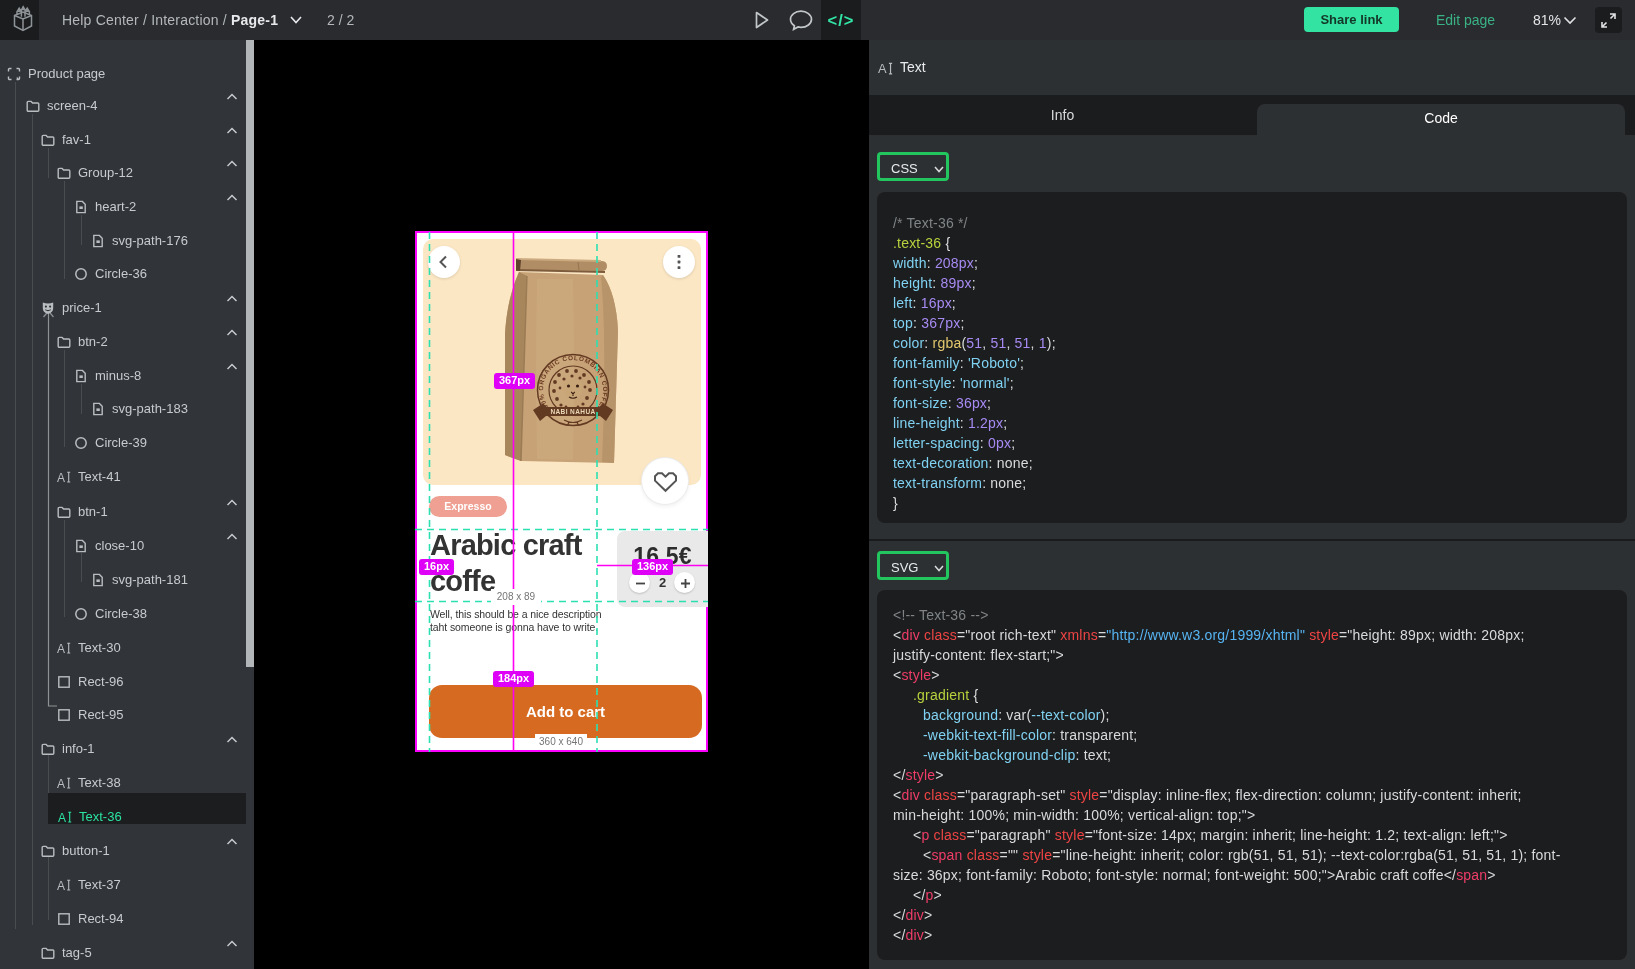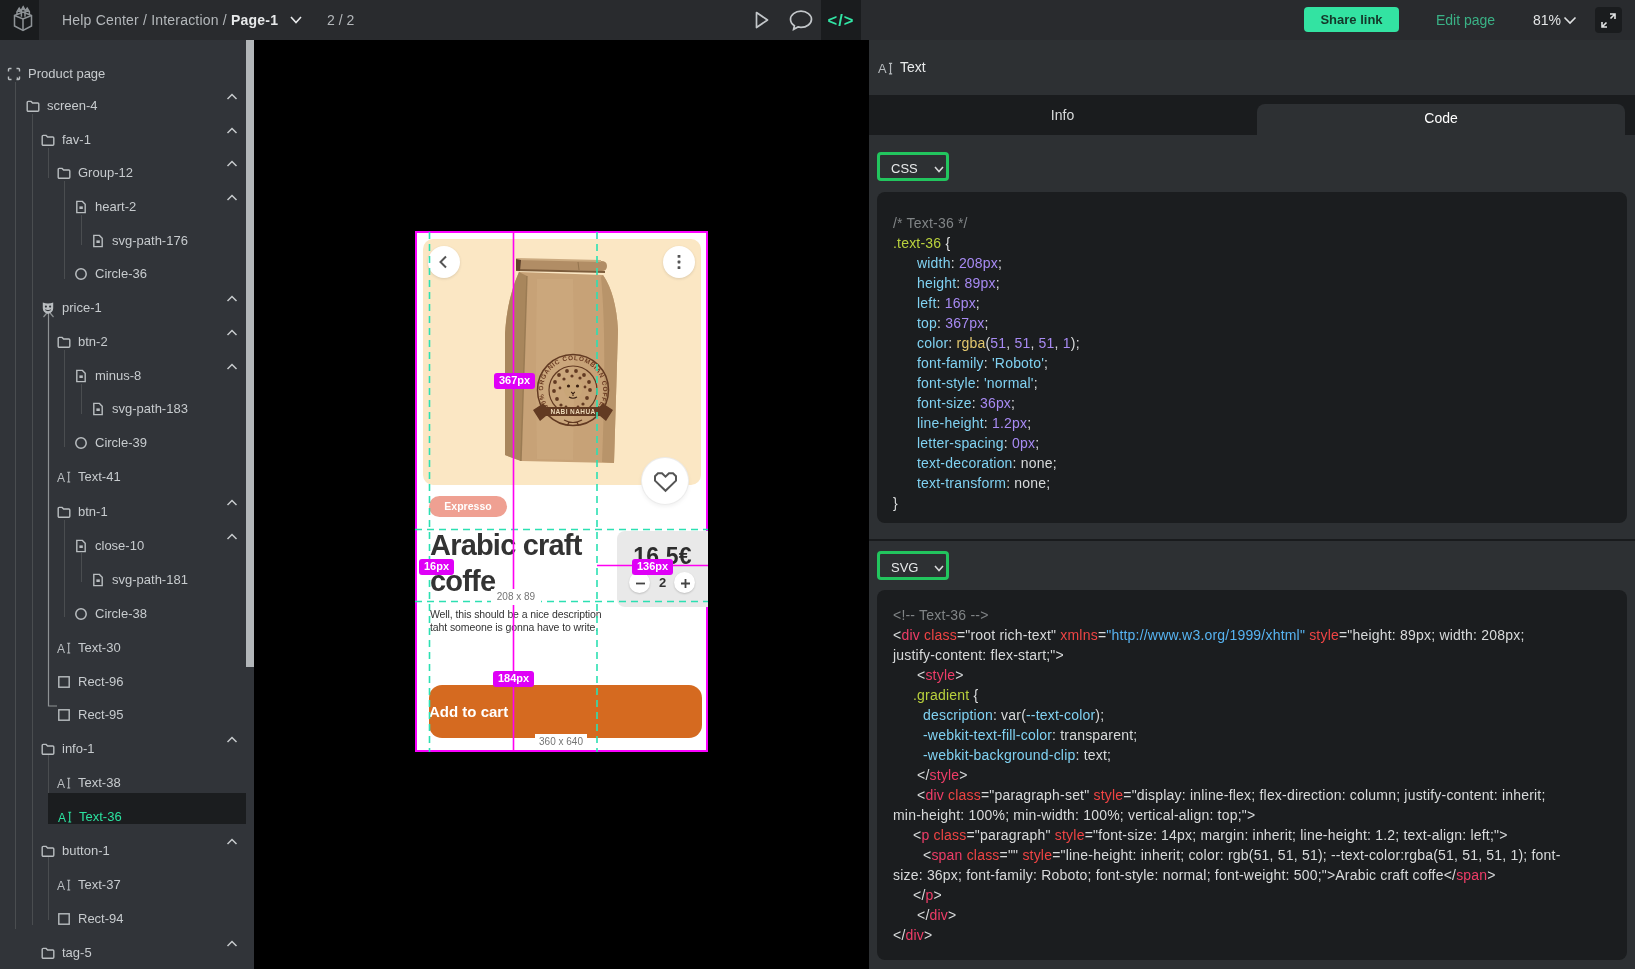--- a/index.html
+++ b/index.html
@@ -30,33 +30,33 @@
 #phone{position:absolute;left:161px;top:191px;width:293px;height:521px;border:2px solid #fb00ff;background:#fff}
 #pimg{position:absolute;left:6px;top:6px;width:278px;height:246px;background:#fbe7c4;border-radius:10px;overflow:hidden}
 .cbtn{position:absolute;width:32px;height:32px;border-radius:50%;background:#fff;box-shadow:0 1px 3px rgba(0,0,0,.12)}
 #heartbtn{position:absolute;left:225px;top:225px;width:46px;height:46px;border-radius:50%;background:#fff;box-shadow:0 0 0 1px #ececec,0 2px 5px rgba(0,0,0,.08)}
 #pill{position:absolute;left:12px;top:263px;width:78px;height:21px;border-radius:11px;background:#efa092;color:#fff;font-size:10.5px;font-weight:bold;text-align:center;line-height:21px}
 #ptitle{position:absolute;left:13px;top:294px;width:172px;font-size:29px;line-height:36px;font-weight:bold;color:#333;letter-spacing:-0.8px}
 #pricebox{position:absolute;left:200px;top:298px;width:91px;height:76px;background:#e9e9e9;border-radius:8px 0 0 8px}
 #priceval{position:absolute;left:0;top:12px;width:91px;text-align:center;font-size:23px;font-weight:bold;color:#2d2d2d;letter-spacing:0.2px}
 .stepbtn{position:absolute;top:41px;width:21px;height:21px;border-radius:50%;background:#fff;box-shadow:0 1px 2px rgba(0,0,0,.18)}
 #pdesc{position:absolute;left:13px;top:375px;width:190px;font-size:10.5px;line-height:13.4px;color:#333;letter-spacing:-0.1px}
-#addcart{position:absolute;left:12px;top:452px;width:273px;height:53px;background:#d56a20;border-radius:13px;color:#fff;font-size:15px;font-weight:bold;text-align:left;line-height:53px}
+#addcart{position:absolute;left:12px;top:452px;width:273px;height:53px;background:#d56a20;border-radius:13px;color:#fff;font-size:15px;font-weight:bold;text-align:center;line-height:53px}
 .mlabel{position:absolute;background:#df00f7;color:#fff;font-size:11px;font-weight:bold;border-radius:3px;text-align:center;line-height:15px;padding:0 5px;height:16px}
 .wlabel{position:absolute;background:#fff;color:#757575;font-size:10px;text-align:center;line-height:16px;height:16px}
 
 #rpanel{position:absolute;left:869px;top:40px;width:766px;height:929px;background:#2d3033}
 #rhead{position:absolute;left:0;top:0;width:766px;height:55px;background:#2d3033;color:#e8eaeb;font-size:14px;line-height:55px}
 #tabbar{position:absolute;left:0;top:55px;width:766px;height:40px;background:#1a1c1e}
 #tabinfo{position:absolute;left:0;top:55px;width:387px;height:40px;color:#d8dadb;font-size:14px;text-align:center;line-height:40px}
 #tabcode{position:absolute;left:388px;top:64px;width:368px;height:31px;background:#2d3033;border-radius:8px 8px 0 0;color:#fff;font-size:14px;text-align:center;line-height:29px}
 .dd{position:absolute;width:72px;height:29px;border:3px solid #22c55e;border-radius:4px;color:#e8eaeb;font-size:13px;line-height:27px;padding-left:11px}
 .codeblock{position:absolute;left:8px;width:750px;background:#1b1d1f;border-radius:8px;font-size:14px;line-height:20px;color:#d8dadb;letter-spacing:.2px}
 .cl{padding-left:16px;white-space:nowrap}
-.i1{padding-left:40px}.i2{padding-left:36px}.i3{padding-left:46px}
+.i1{padding-left:16px}.i2{padding-left:36px}.i3{padding-left:46px}
 .cm{color:#808486}.se{color:#b9d13d}.pr{color:#80d2f2}.nu{color:#a78af2}.fn{color:#e3c86e}.st{color:#80d2f2}.tg{color:#ef3d68}.at{color:#ef4444}.ur{color:#57b4f2}.wh{color:#d8dadb}
 #divider{position:absolute;left:0;top:499px;width:766px;height:2px;background:#191b1d}
 </style>
 </head>
 <body>
 
 <div id="topbar">
   <div id="logo"></div>
   <div id="crumb">Help Center / Interaction / <b>Page-1</b></div>
   <div id="pages">2 / 2</div>
@@ -465,21 +465,21 @@
   <div id="divider"></div>
   <div class="dd" style="left:8px;top:511px">SVG<svg class="abs" style="left:53px;top:10px" width="12" height="9" viewBox="0 0 12 9">
         <path d="M2 2 L6 6.5 L10 2" fill="none" stroke="#d8dadb" stroke-width="1.5"></path>
       </svg></div>
   <div class="codeblock" id="htmlblock" style="top:550px;height:370px;padding-top:15px">
 <div class="cl"><span class="cm">&lt;!-- Text-36 --&gt;</span></div>
 <div class="cl"><span class="wh">&lt;</span><span class="tg">div</span> <span class="at">class</span><span class="wh">="root rich-text"</span> <span class="at">xmlns</span><span class="wh">=</span><span class="ur">"http://www.w3.org/1999/xhtml"</span> <span class="at">style</span><span class="wh">="height: 89px; width: 208px;</span></div>
 <div class="cl"><span class="wh">justify-content: flex-start;"&gt;</span></div>
 <div class="cl i1"><span class="wh">&lt;</span><span class="tg">style</span><span class="wh">&gt;</span></div>
 <div class="cl i2"><span class="se">.gradient</span> <span class="wh">{</span></div>
-<div class="cl i3"><span class="pr">description</span><span class="wh">: var(</span><span class="pr">--text-color</span><span class="wh">);</span></div>
+<div class="cl i3"><span class="pr">background</span><span class="wh">: var(</span><span class="pr">--text-color</span><span class="wh">);</span></div>
 <div class="cl i3"><span class="pr">-webkit-text-fill-color</span><span class="wh">: transparent;</span></div>
 <div class="cl i3"><span class="pr">-webkit-background-clip</span><span class="wh">: text;</span></div>
 <div class="cl i1"><span class="wh">&lt;/</span><span class="tg">style</span><span class="wh">&gt;</span></div>
 <div class="cl i1"><span class="wh">&lt;</span><span class="tg">div</span> <span class="at">class</span><span class="wh">="paragraph-set"</span> <span class="at">style</span><span class="wh">="display: inline-flex; flex-direction: column; justify-content: inherit;</span></div>
 <div class="cl"><span class="wh">min-height: 100%; min-width: 100%; vertical-align: top;"&gt;</span></div>
 <div class="cl i2"><span class="wh">&lt;</span><span class="tg">p</span> <span class="at">class</span><span class="wh">="paragraph"</span> <span class="at">style</span><span class="wh">="font-size: 14px; margin: inherit; line-height: 1.2; text-align: left;"&gt;</span></div>
 <div class="cl i3"><span class="wh">&lt;</span><span class="tg">span</span> <span class="at">class</span><span class="wh">=""</span> <span class="at">style</span><span class="wh">="line-height: inherit; color: rgb(51, 51, 51); --text-color:rgba(51, 51, 51, 1); font-</span></div>
 <div class="cl"><span class="wh">size: 36px; font-family: Roboto; font-style: normal; font-weight: 500;"&gt;Arabic craft coffe&lt;/</span><span class="tg">span</span><span class="wh">&gt;</span></div>
 <div class="cl i2"><span class="wh">&lt;/</span><span class="tg">p</span><span class="wh">&gt;</span></div>
 <div class="cl i1"><span class="wh">&lt;/</span><span class="tg">div</span><span class="wh">&gt;</span></div>

